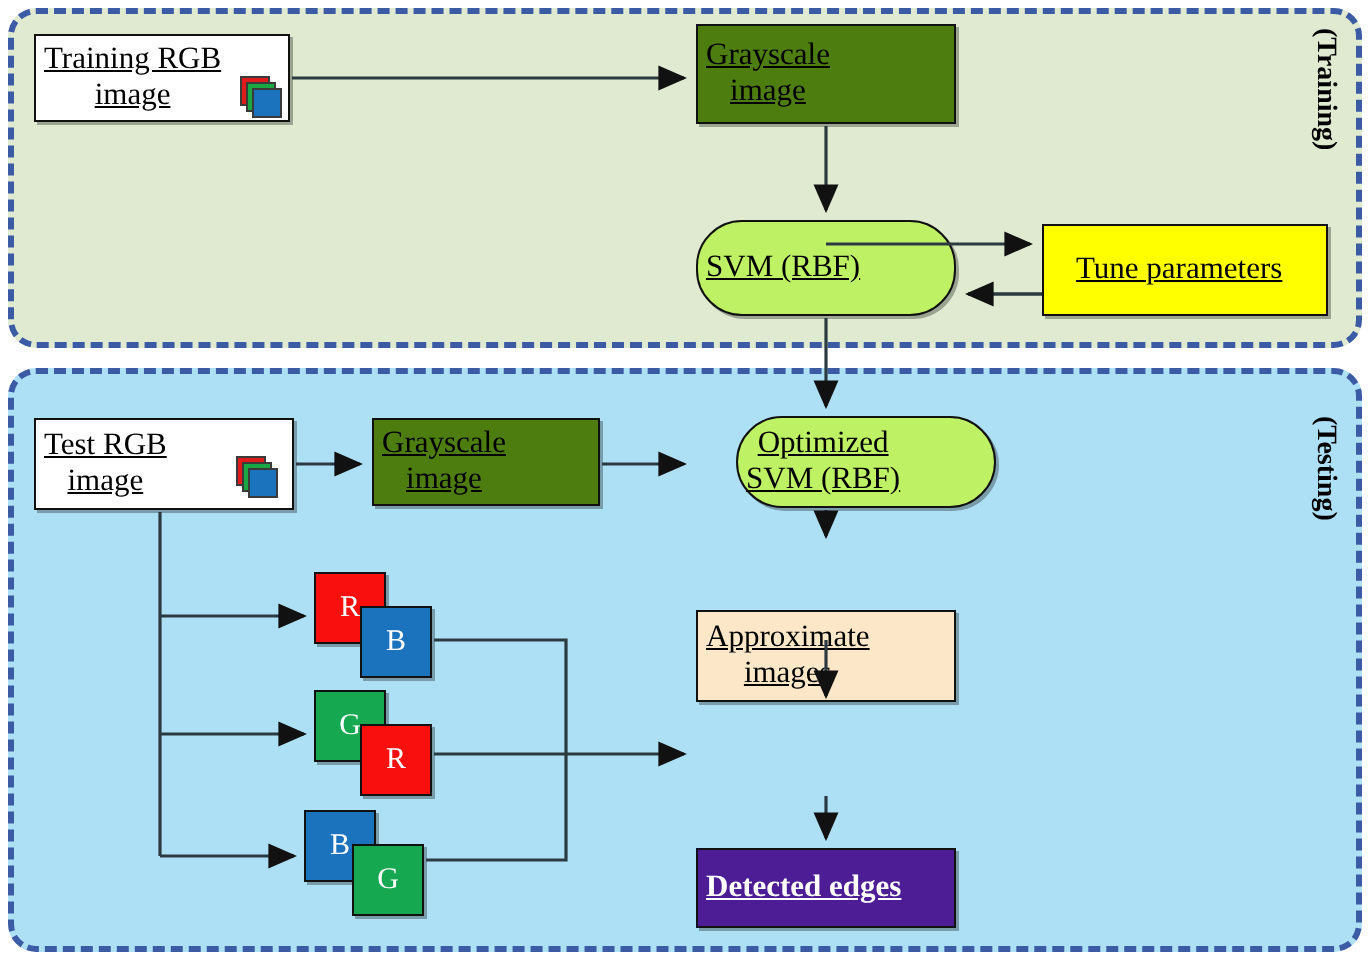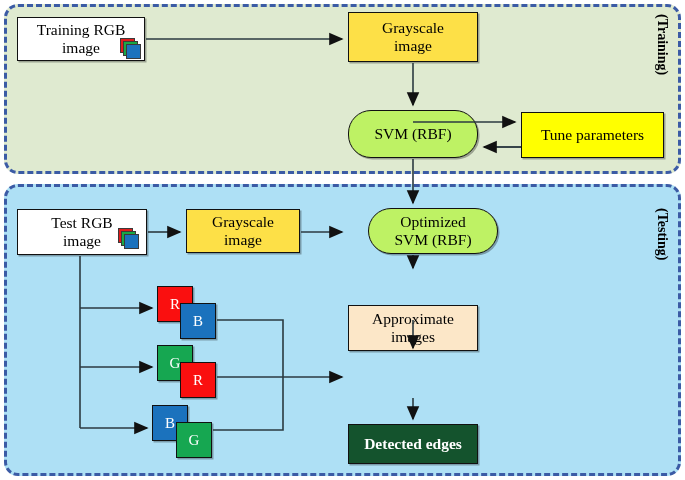--- a/index.html
+++ b/index.html
@@ -14,37 +14,38 @@
   .panel-tag{
     position:absolute;font-weight:bold;font-size:14px;color:#000;
     writing-mode:vertical-rl;text-orientation:mixed;
     letter-spacing:0px;white-space:nowrap;
   }
   #tag-training{left:654px;top:14px;}
   #tag-testing{left:654px;top:208px;}
 
   .box{
     position:absolute;box-sizing:border-box;border:1.5px solid #111;
-    display:flex;align-items:center;justify-content:center;text-align:center;
+    display:flex;align-items:center;justify-content:flex-start;text-align:center;
     font-size:15.5px;line-height:1.15;color:#000;
     box-shadow:1.5px 1.5px 0 rgba(0,0,0,0.30);
+    text-decoration:underline;
   }
   .box span{display:block;padding:0 4px;}
   .white{background:#ffffff;}
-  .gray{background:#fde047;}
+  .gray{background:#4d7c0f;}
   .cyan{background:#bef264;border-radius:23px;}
   .yellow{background:#ffff00;}
   .peach{background:#fce7c8;margin-top:32px;}
-  .black{background:#14532d;color:#ffffff;font-weight:bold;}
+  .black{background:#4c1d95;color:#ffffff;font-weight:bold;}
 
   
   #box-training-rgb{left:17px;top:17px;width:128px;height:44px;}
   #box-gray-train{left:348px;top:12px;width:130px;height:50px;}
   #box-svm{left:348px;top:110px;width:130px;height:48px;}
-  #box-tune{left:521px;top:112px;width:143px;height:46px;}
+  #box-tune{left:521px;top:112px;width:143px;height:46px;padding-left:12px;}
 
   #box-test-rgb{left:17px;top:209px;width:130px;height:46px;}
   #box-gray-test{left:186px;top:209px;width:114px;height:44px;}
   #box-opt-svm{left:368px;top:208px;width:130px;height:46px;}
   #box-approx{left:348px;top:273px;width:130px;height:46px;}
   #box-refine{left:348px;top:353px;width:130px;height:44px;}
   #box-detected{left:348px;top:424px;width:130px;height:40px;}
 
   
   .rgb-icon{position:absolute;width:22px;height:20px;}

